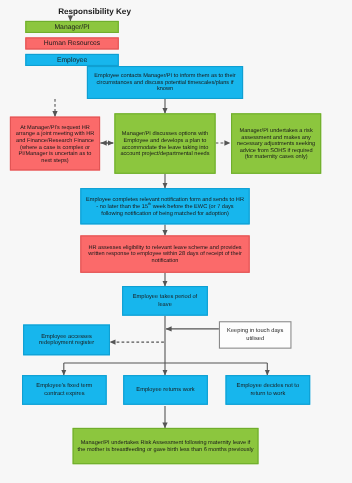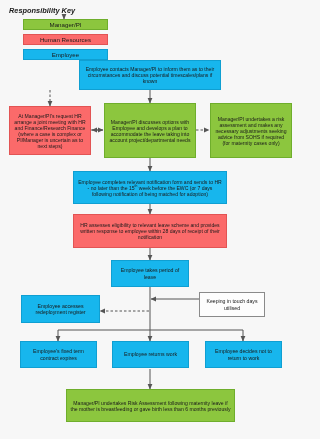--- a/index.html
+++ b/index.html
@@ -23,21 +23,21 @@
     overflow:hidden;
     z-index:3;
   }
   .green{background:#8CC63E;border:1px solid #6fae2c;}
   .red{background:#FB6A6A;border:1px solid #e25454;}
   .blue{background:#17B6ED;border:1px solid #0f9fd2;}
   .plain{background:#fdfdfd;border:1px solid #8a8a8a;}
 
   .legend-title{
     position:absolute;left:9px;top:6px;width:110px;
-    font-size:7.4px;font-weight:bold;color:#1a1a1a;text-align:left;font-style:italic;
+    font-size:7.4px;font-weight:bold;color:#1a1a1a;text-align:right;
   }
   .legend-chip{
     position:absolute;left:23px;width:85px;height:11px;
     font-size:6.2px;
   }
 
   svg line, svg path, svg polygon{shape-rendering:geometricPrecision;}
   sup{font-size:0.66em;vertical-align:super;line-height:0;}
 </style>
 </head>

